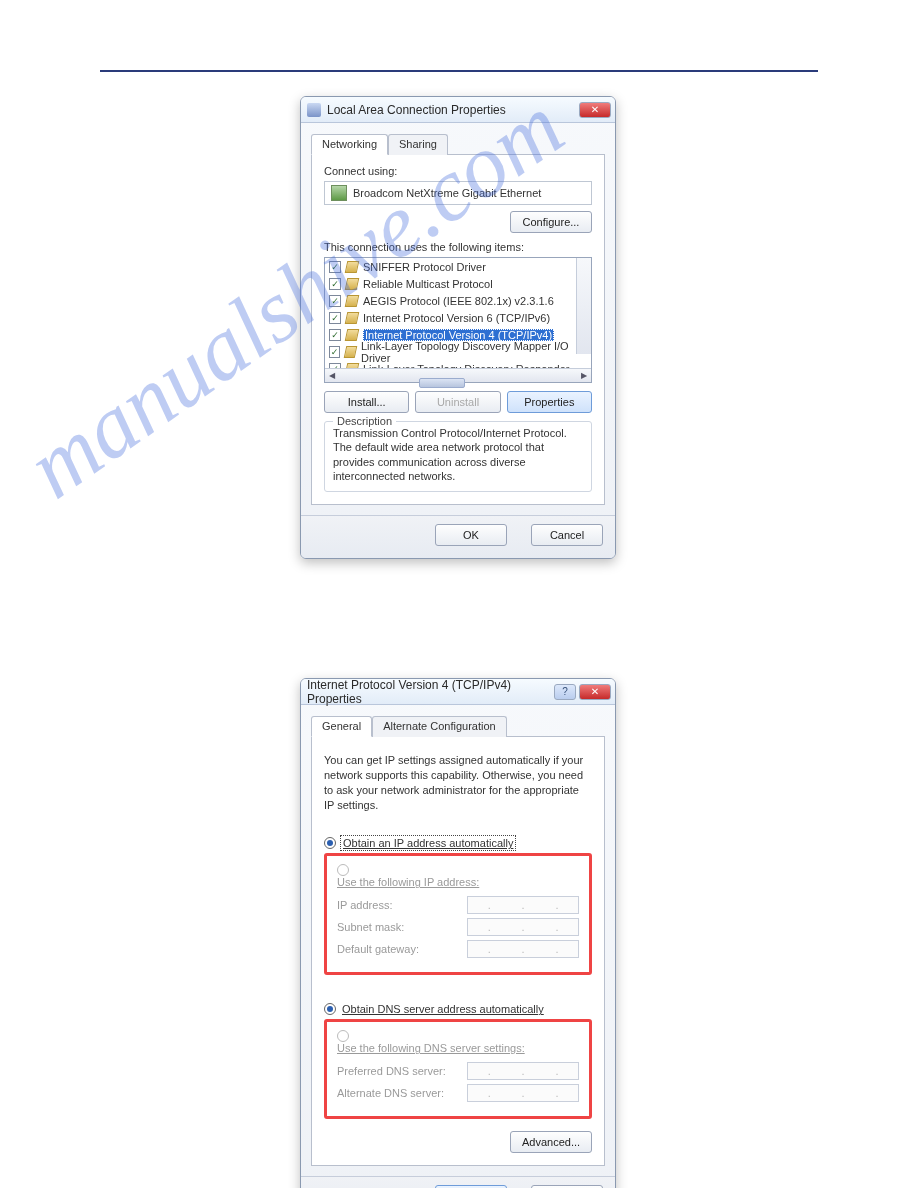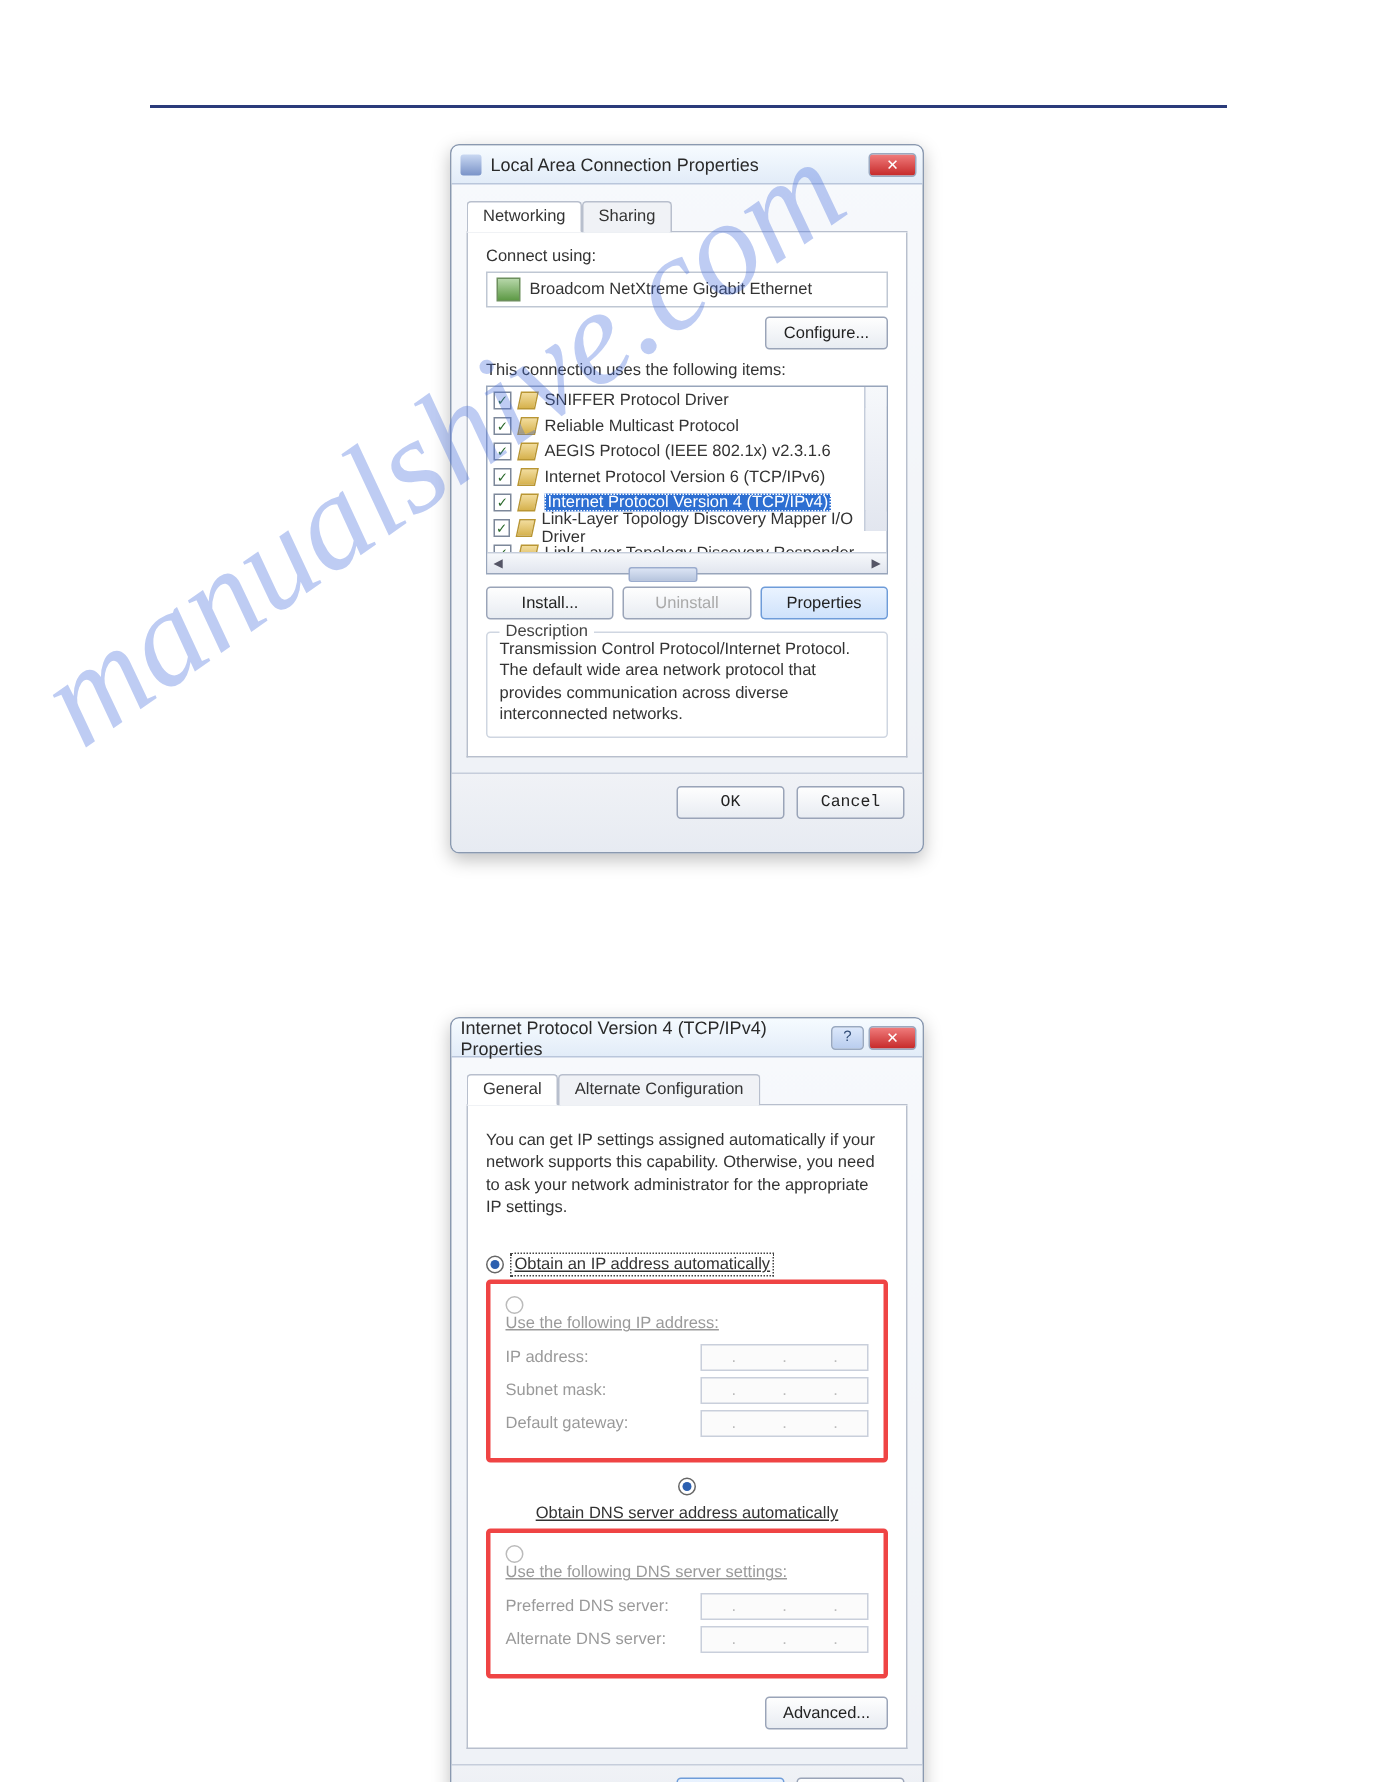--- a/index.html
+++ b/index.html
@@ -223,25 +223,24 @@
     top:-7px; left:8px;
     background:#fff;
     padding:0 4px;
     font-size:11px;
     color:#444;
   }
 
   .footer-btns {
     display:flex;
     justify-content:flex-end;
-    gap:8px;
-    padding: 8px 12px 22px 0;
+    gap:24px;
+    padding: 8px 12px 12px 0;
     background: linear-gradient(#f0f2f6,#e7ebf2);
     border-top:1px solid #c6cddb;
-    font-family:Liberation Mono, monospace;
   }
 
   
   .help-text { margin: 6px 0 25px 0; line-height:1.35; }
   .radio { display:flex; align-items:center; gap:6px; margin:4px 0;text-decoration:underline; }
   .radio .dot{
     width:12px;height:12px;
     border:1px solid #666;border-radius:50%;
     display:flex;align-items:center;justify-content:center;
   }
@@ -430,21 +429,21 @@
       <div class="field-row">
         <span class="flabel">Default gateway:</span>
         <div class="ipbox">
             <span>.</span>
             <span>.</span>
             <span>.</span>
           </div>
       </div>
     </div>
 
-    <div class="radio" style="margin-top:10px;flex-direction:column;">
+    <div class="radio" style="margin-top:28px;">
       <span class="dot sel"></span>
       <span>Obtain DNS server address automatically</span>
     </div>
 
     <div class="fieldset">
       <div class="legend2 radio dis" style="top:0;">
         <span class="dot"></span>
         <span>Use the following DNS server settings:</span>
       </div>
       <div class="field-row">

